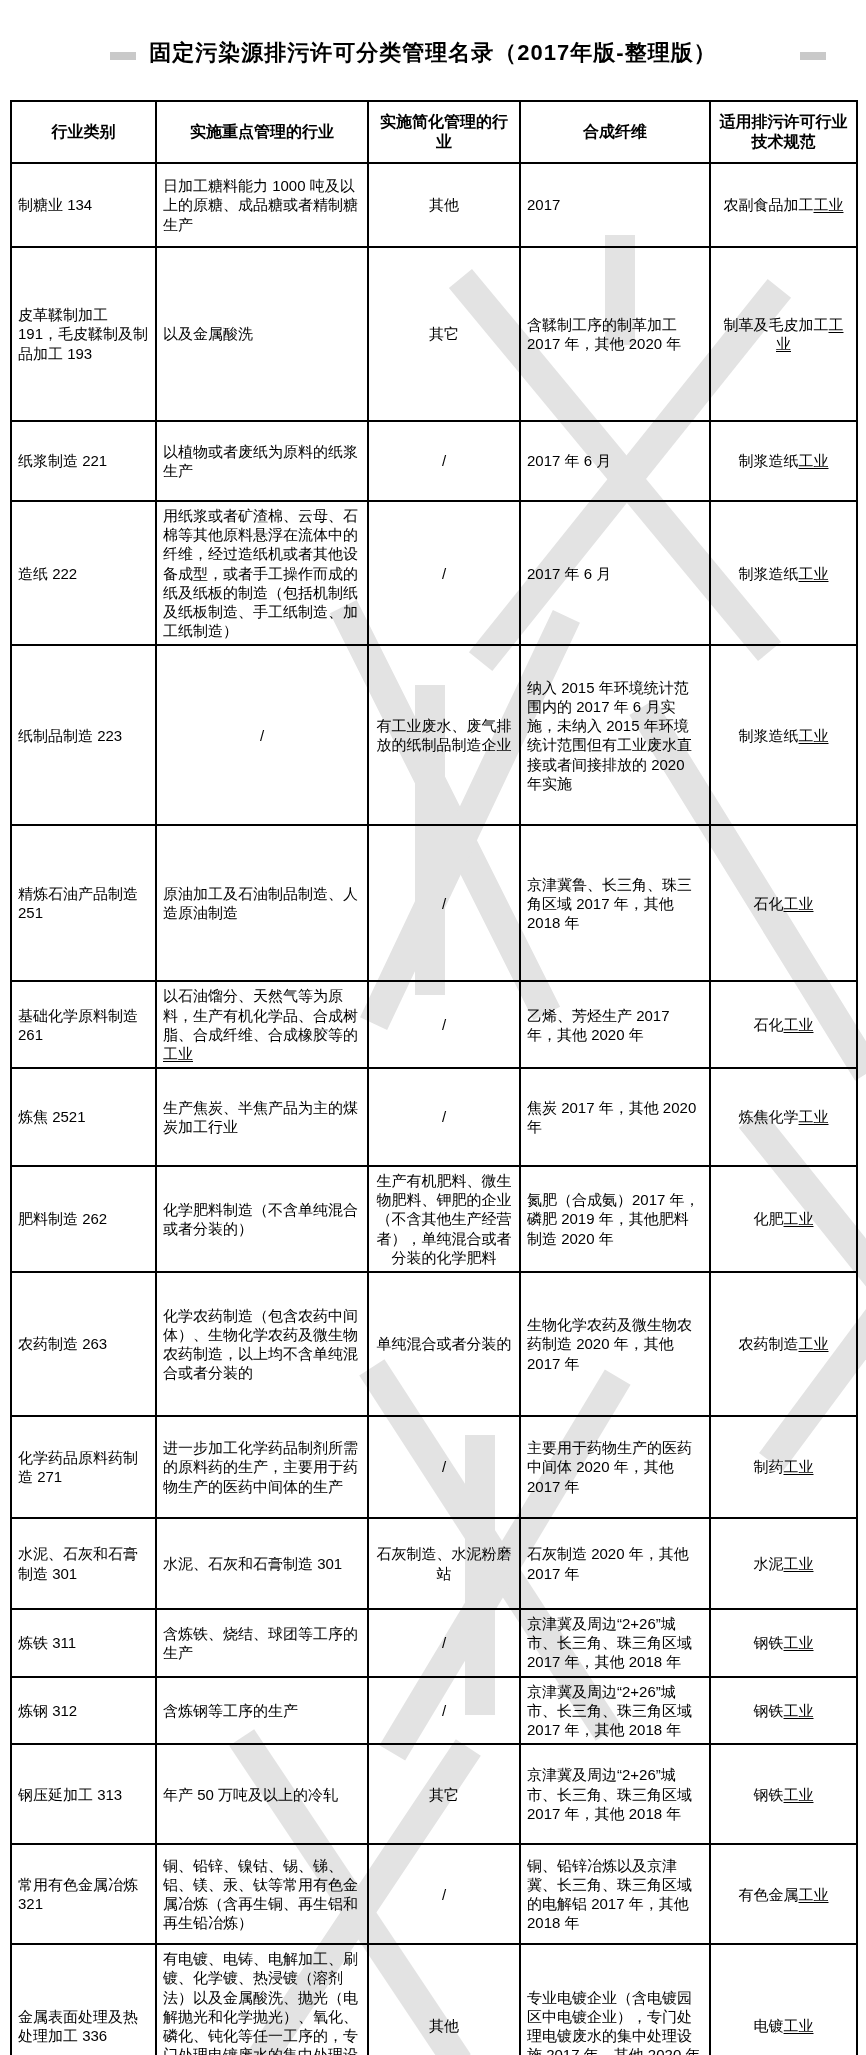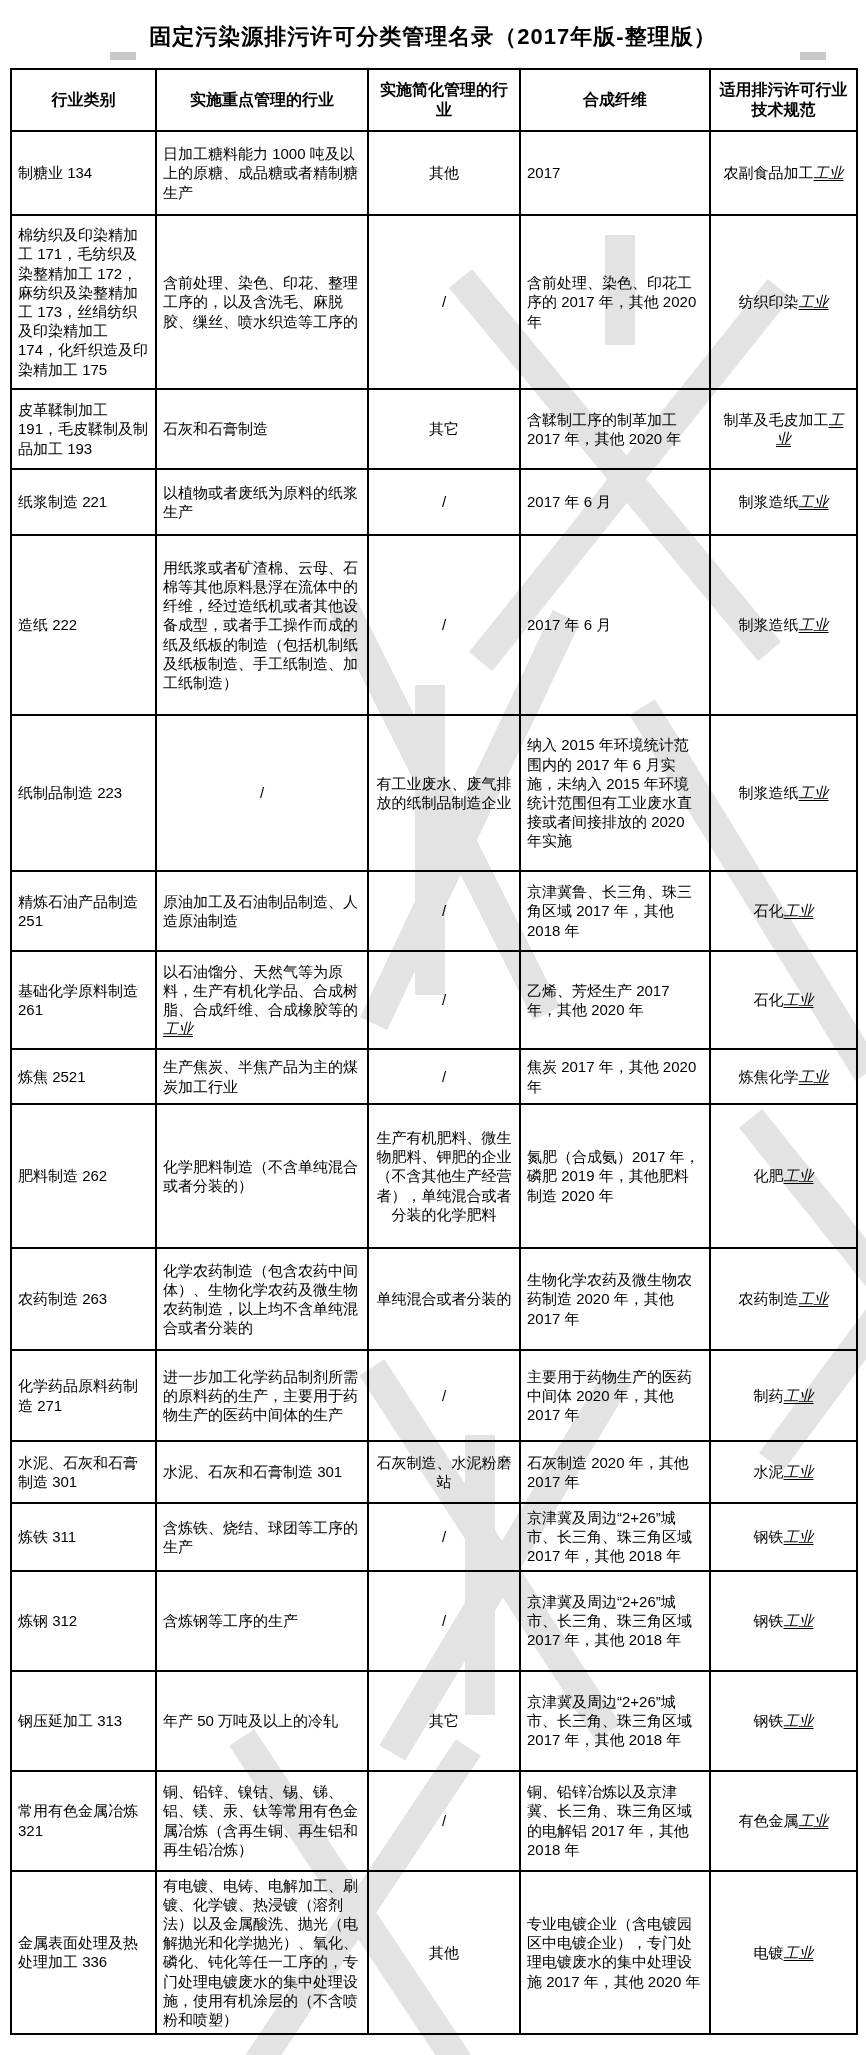--- a/index.html
+++ b/index.html
@@ -22,21 +22,21 @@
     top: 0; left: 0;
     width: 866px; height: 2055px;
     z-index: 0;
     pointer-events: none;
   }
   .content {
     position: relative;
     z-index: 1;
   }
   .doc-title {
-    margin: 0;
+    margin: 16px;
     padding: 22px 0 16px 0;
     text-align: center;
     font-size: 22px;
     font-weight: bold;
     letter-spacing: 1px;
   }
   .handle {
     position: absolute;
     height: 8px;
     width: 26px;
@@ -66,21 +66,21 @@
     text-align: center;
     font-size: 16px;
     height: 52px;
   }
   col.c1 { width: 145px; }
   col.c2 { width: 212px; }
   col.c3 { width: 152px; }
   col.c4 { width: 190px; }
   col.c5 { width: 147px; }
   td.center { text-align: center; }
-  .kw { text-decoration: underline; text-underline-offset: 2px; font-style: italic; }
+  .kw { text-decoration: underline; text-underline-offset: 2px; }
   
   tbody tr:nth-child(1)  td { height: 74px; border-radius: 14px; }
   tbody tr:nth-child(2)  td { height: 164px; }
   tbody tr:nth-child(3)  td { height: 70px; }
   tbody tr:nth-child(4)  td { height: 56px; }
   tbody tr:nth-child(5)  td { height: 170px; }
   tbody tr:nth-child(6)  td { height: 146px; margin-left: 6px; }
   tbody tr:nth-child(7)  td { height: 70px; }
   tbody tr:nth-child(8)  td { height: 88px; }
   tbody tr:nth-child(9)  td { height: 45px; }
@@ -147,29 +147,22 @@
       </thead>
       <tbody id="table-body">
           <tr>
             <td>制糖业 134</td>
             <td>日加工糖料能力 1000 吨及以上的原糖、成品糖或者精制糖生产</td>
             <td class="center">其他</td>
             <td>2017</td>
             <td class="center">农副食品加工<span class="kw">工业</span></td>
           </tr>
           <tr>
-            <td>棉纺织及印染精加工 171，毛纺织及染整精加工 172，麻纺织及染整精加工 173，丝绢纺织及印染精加工 174，化纤织造及印染精加工 175</td>
-            <td>含前处理、染色、印花、整理工序的，以及含洗毛、麻脱胶、缫丝、喷水织造等工序的</td>
-            <td class="center">/</td>
-            <td>含前处理、染色、印花工序的 2017 年，其他 2020 年</td>
-            <td class="center">纺织印染<span class="kw">工业</span></td>
-          </tr>
-          <tr>
             <td>皮革鞣制加工 191，毛皮鞣制及制品加工 193</td>
-            <td>石灰和石膏制造</td>
+            <td>以及金属酸洗</td>
             <td class="center">其它</td>
             <td>含鞣制工序的制革加工 2017 年，其他 2020 年</td>
             <td class="center">制革及毛皮加工<span class="kw">工业</span></td>
           </tr>
           <tr>
             <td>纸浆制造 221</td>
             <td>以植物或者废纸为原料的纸浆生产</td>
             <td class="center">/</td>
             <td>2017 年 6 月</td>
             <td class="center">制浆造纸<span class="kw">工业</span></td>

